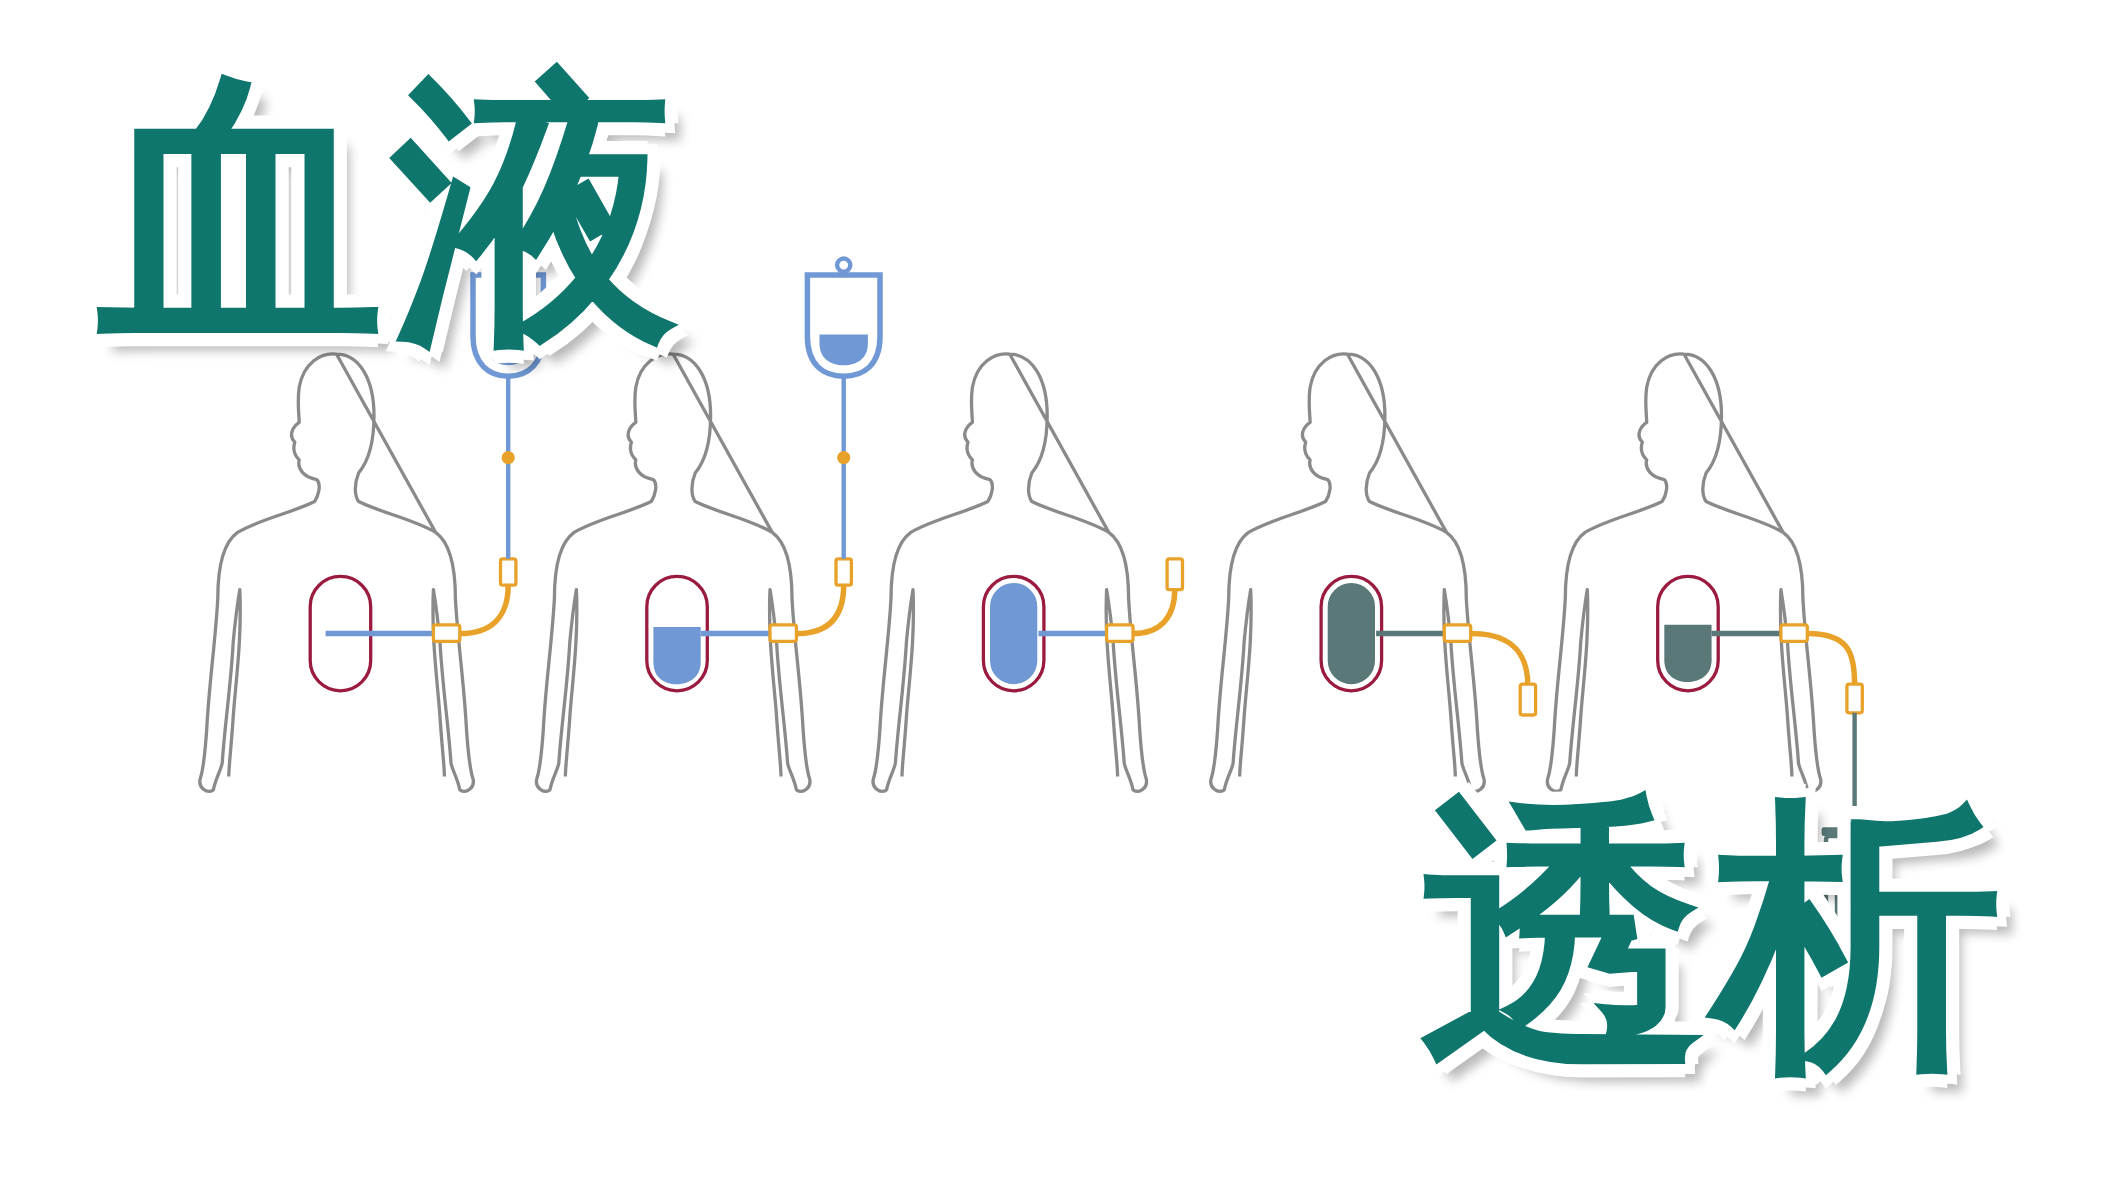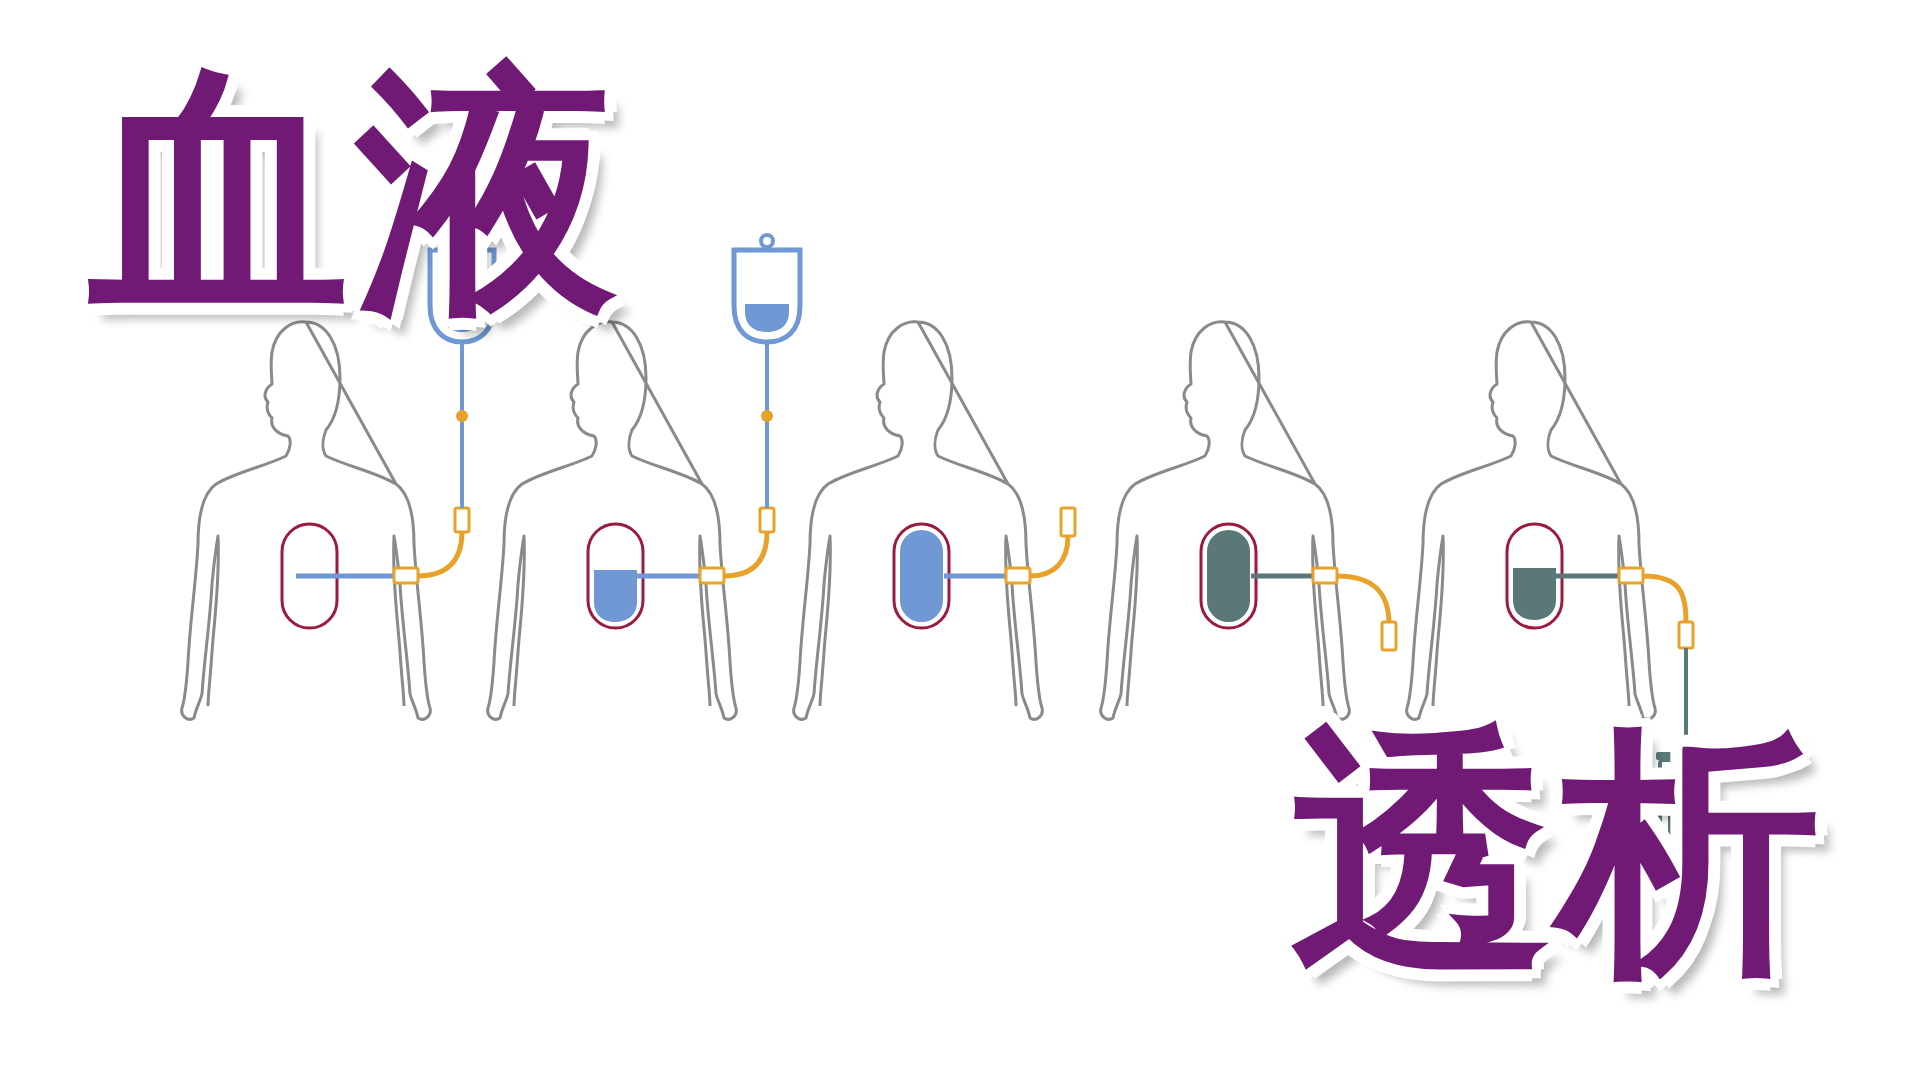--- a/index.html
+++ b/index.html
@@ -4,34 +4,34 @@
 <style>
   html, body { margin:0; padding:0; background:#ffffff; }
   body { width:1920px; height:1080px; position:relative; overflow:hidden; font-family:"DejaVu Sans", sans-serif; }
   #diagram { position:absolute; left:0; top:0; width:1920px; height:1080px; }
   .title {
     position:absolute;
     font-family:"DejaVu Sans", sans-serif;
     font-weight:bold;
     font-size:262px;
     line-height:1;
-    color:#701a75;
+    color:#0f766e;
     letter-spacing:6px;
     -webkit-text-stroke:0;
     text-shadow:
       0 0 0 #fff,
       8px 0 0 #fff, -8px 0 0 #fff, 0 8px 0 #fff, 0 -8px 0 #fff,
       6px 6px 0 #fff, -6px 6px 0 #fff, 6px -6px 0 #fff, -6px -6px 0 #fff,
       12px 0 0 #fff, -12px 0 0 #fff, 0 12px 0 #fff, 0 -12px 0 #fff,
       9px 9px 0 #fff, -9px 9px 0 #fff, 9px -9px 0 #fff, -9px -9px 0 #fff,
       14px 16px 10px rgba(0,0,0,0.28);
     white-space:nowrap;
   }
   .title-top { left:88px; top:62px; }
-  .title-bottom { left:1290px; top:722px; }
+  .title-bottom { left:1290px; top:722px;font-family:Liberation Serif, serif; }
 </style>
 </head>
 <body>
 
 <svg id="diagram" viewBox="0 0 1920 1080" xmlns="http://www.w3.org/2000/svg">
   <defs>
     <g id="body-outline">
       <path d="M0,0
         C-14,-2 -30,8 -34,30
         C-36,44 -34,56 -34,62

